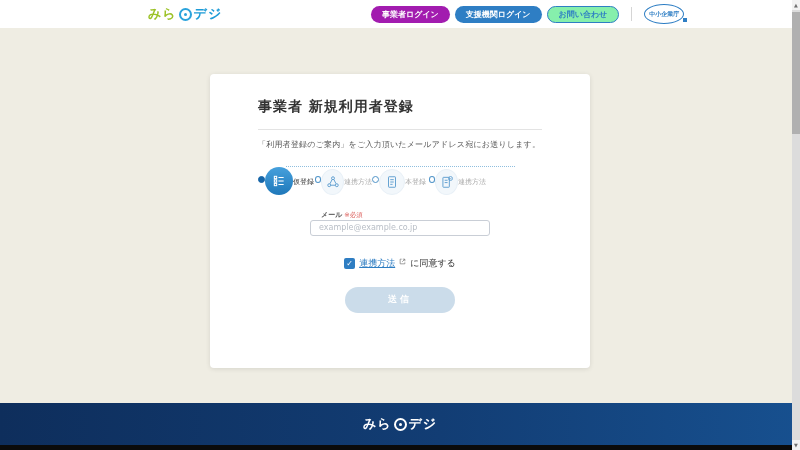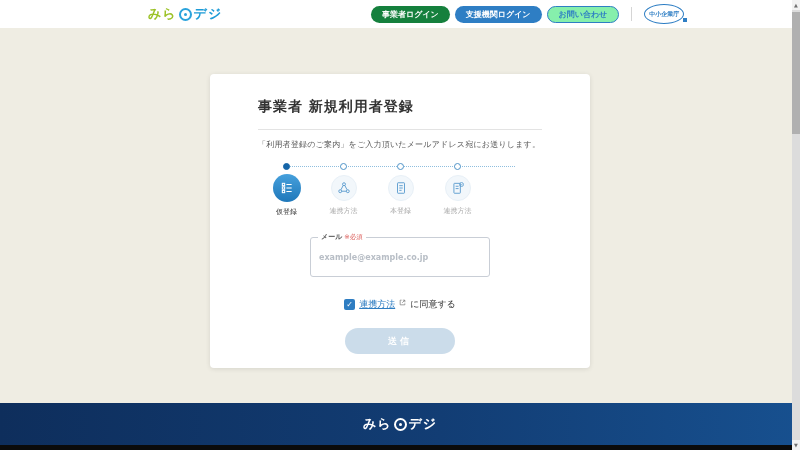--- a/index.html
+++ b/index.html
@@ -8,21 +8,21 @@
 
   
   .header { position:absolute; top:0; left:0; width:800px; height:28px; background:#ffffff; }
   .brand { position:absolute; left:148px; top:0; height:28px; display:flex; align-items:center; font-weight:bold; font-size:13px; letter-spacing:1px; }
   .brand .g { color:#9cc227; }
   .brand .b { color:#1e9cd7; }
   .ring { display:inline-block; width:13px; height:13px; border:2px solid #2aa3dc; border-radius:50%; margin:0 2px; position:relative; }
   .ring::after { content:""; position:absolute; left:3px; top:3px; width:3px; height:3px; border-radius:50%; background:#2aa3dc; }
   .header-right { position:absolute; left:371px; top:0; height:28px; display:flex; align-items:center; gap:5px; }
   .pill { height:17px; border-radius:9px; font-size:8px; font-weight:bold; padding:0 11px; display:flex; align-items:center; border:none; cursor:pointer; font-family:inherit; white-space:nowrap; }
-  .pill.dark { background:#15803d; color:#fff; }
+  .pill.dark { background:#a21caf; color:#fff; }
   .pill.mid  { background:#2e7ec4; color:#fff; }
   .pill.line { background:#86efac; color:#2e7ec4; border:1px solid #2e7ec4; }
   .hr-sep { width:1px; height:14px; background:#d5d5d5; margin:0 7px; }
   .agency { position:relative; width:40px; height:20px; border:1.5px solid #2e7ec4; border-radius:50%; color:#2e7ec4; font-size:6px; font-weight:bold; display:flex; align-items:center; justify-content:center; white-space:nowrap; }
   .agency::after { content:""; position:absolute; right:-4px; bottom:1px; width:4px; height:4px; background:#2e7ec4; }
 
   
   .nav { position:absolute; top:28px; left:0; width:800px; height:19px; background:linear-gradient(90deg,#5a9bd0 0%,#3787c4 55%,#0d6cb4 100%); display:flex; align-items:center; justify-content:center; gap:26px; }
   .nav-item { color:#ffffff; font-size:9px; font-weight:bold; cursor:pointer; display:flex; align-items:center; white-space:nowrap; }
   .nav-item.hl { color:#eef2c4; }
@@ -30,34 +30,34 @@
 
   
   .card { position:absolute; left:210px; top:74px; width:380px; height:294px; background:#fff; border-radius:4px; box-shadow:0 1px 5px rgba(0,0,0,.10); padding:24px 48px 0; }
   .card-title { font-size:14px; font-weight:bold; color:#333; letter-spacing:1px; }
   .card-divider { margin-top:13px; border-top:1px solid #e3e3e3; }
   .card-desc { margin-top:9px; font-size:8px; color:#555; letter-spacing:.2px; }
 
   
   .steps { position:relative; width:285px; margin:13px auto 0; display:flex; }
   .steps-line { position:absolute; top:3px; left:28px; right:28px; border-top:1px dotted #8fbede; }
-  .step { width:57px; display:flex; flex-direction:column; align-items:center; position:relative; }
+  .step { width:57px; display:flex; flex-direction:row; align-items:center; position:relative; }
   .dot { width:7px; height:7px; border-radius:50%; background:#fff; border:1.5px solid #5094c8; z-index:1; }
   .step.active .dot { background:#1565a8; border-color:#1565a8; }
   .step-circle { margin-top:5px; width:26px; height:26px; border-radius:50%; background:#f2f7fb; border:1px solid #e8f0f7; color:#5b9ccf; display:flex; align-items:center; justify-content:center; }
   .step.active .step-circle { width:28px; height:28px; margin-top:4px; background:linear-gradient(180deg,#46a0dc,#1f78ba); border:none; color:#fff; }
   .step-label { margin-top:5px; font-size:7px; color:#a8a8a8; white-space:nowrap; }
   .step.active .step-label { color:#333; }
   .step-circle svg { width:14px; height:14px; }
 
   
   .field { position:relative; width:180px; margin:20px auto 0; }
   .field-label { position:absolute; top:-4px; left:8px; background:#fff; padding:0 3px; font-size:7px; font-weight:bold; color:#555; line-height:8px; }
   .field-label .req { color:#d9534f; font-weight:normal; font-size:6.5px; margin-left:2px; }
-  .field input { width:100%; height:40px; border:1px solid #c9ced6; border-radius:3px; font-size:8px; padding:0 8px; color:#333; font-family:inherit; outline:none;font-weight:bold; }
+  .field input { width:100%; height:16px; border:1px solid #c9ced6; border-radius:3px; font-size:8px; padding:0 8px; color:#333; font-family:inherit; outline:none; }
   .field input::placeholder { color:#b8bec6; }
 
   .terms { margin-top:21px; display:flex; align-items:center; justify-content:center; gap:4px; font-size:9px; }
   .checkbox { width:11px; height:11px; background:#2e7dc2; border-radius:2px; color:#fff; font-size:8px; line-height:11px; text-align:center; cursor:pointer; }
   .terms a { color:#2e7dc2; text-decoration:underline; cursor:pointer; }
   .ext-icon svg { width:7px; height:7px; vertical-align:2px; }
   .terms .suffix { color:#333; }
 
   .submit { display:block; margin:17px auto 0; width:110px; height:26px; border-radius:13px; border:none; background:#cbdcea; color:#ffffff; font-size:9px; letter-spacing:3px; font-weight:bold; font-family:inherit; cursor:default; }
 

